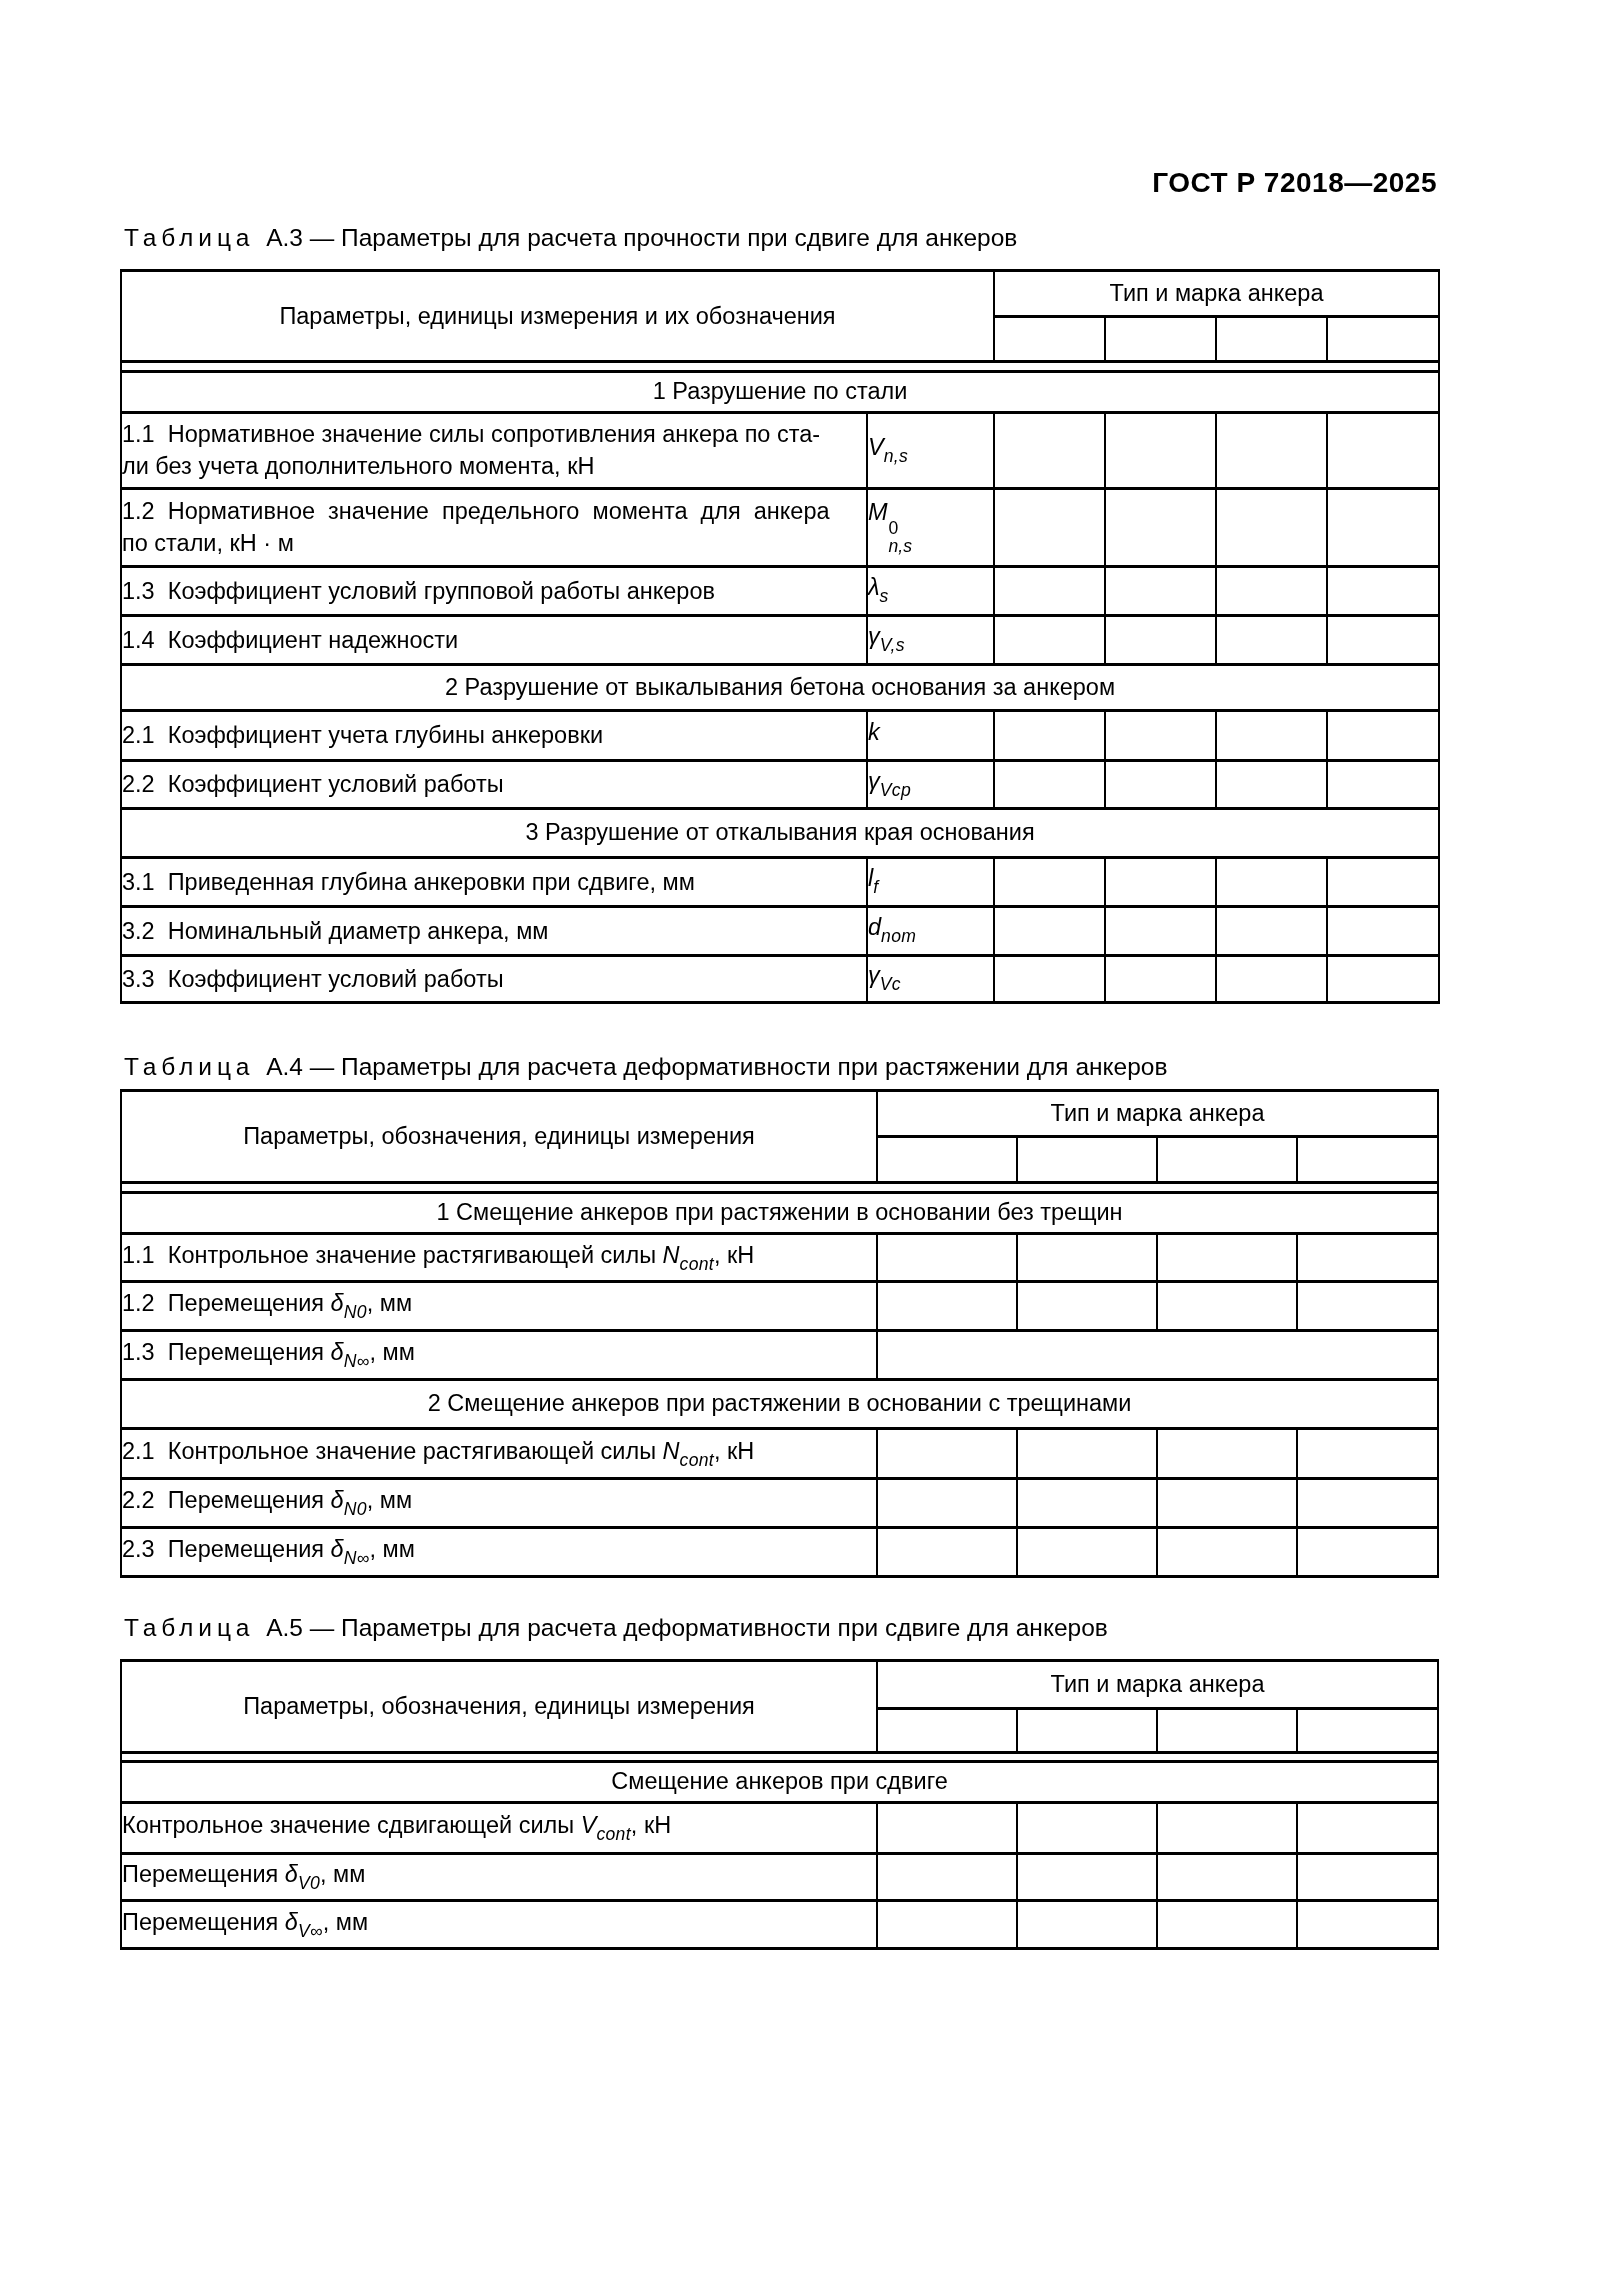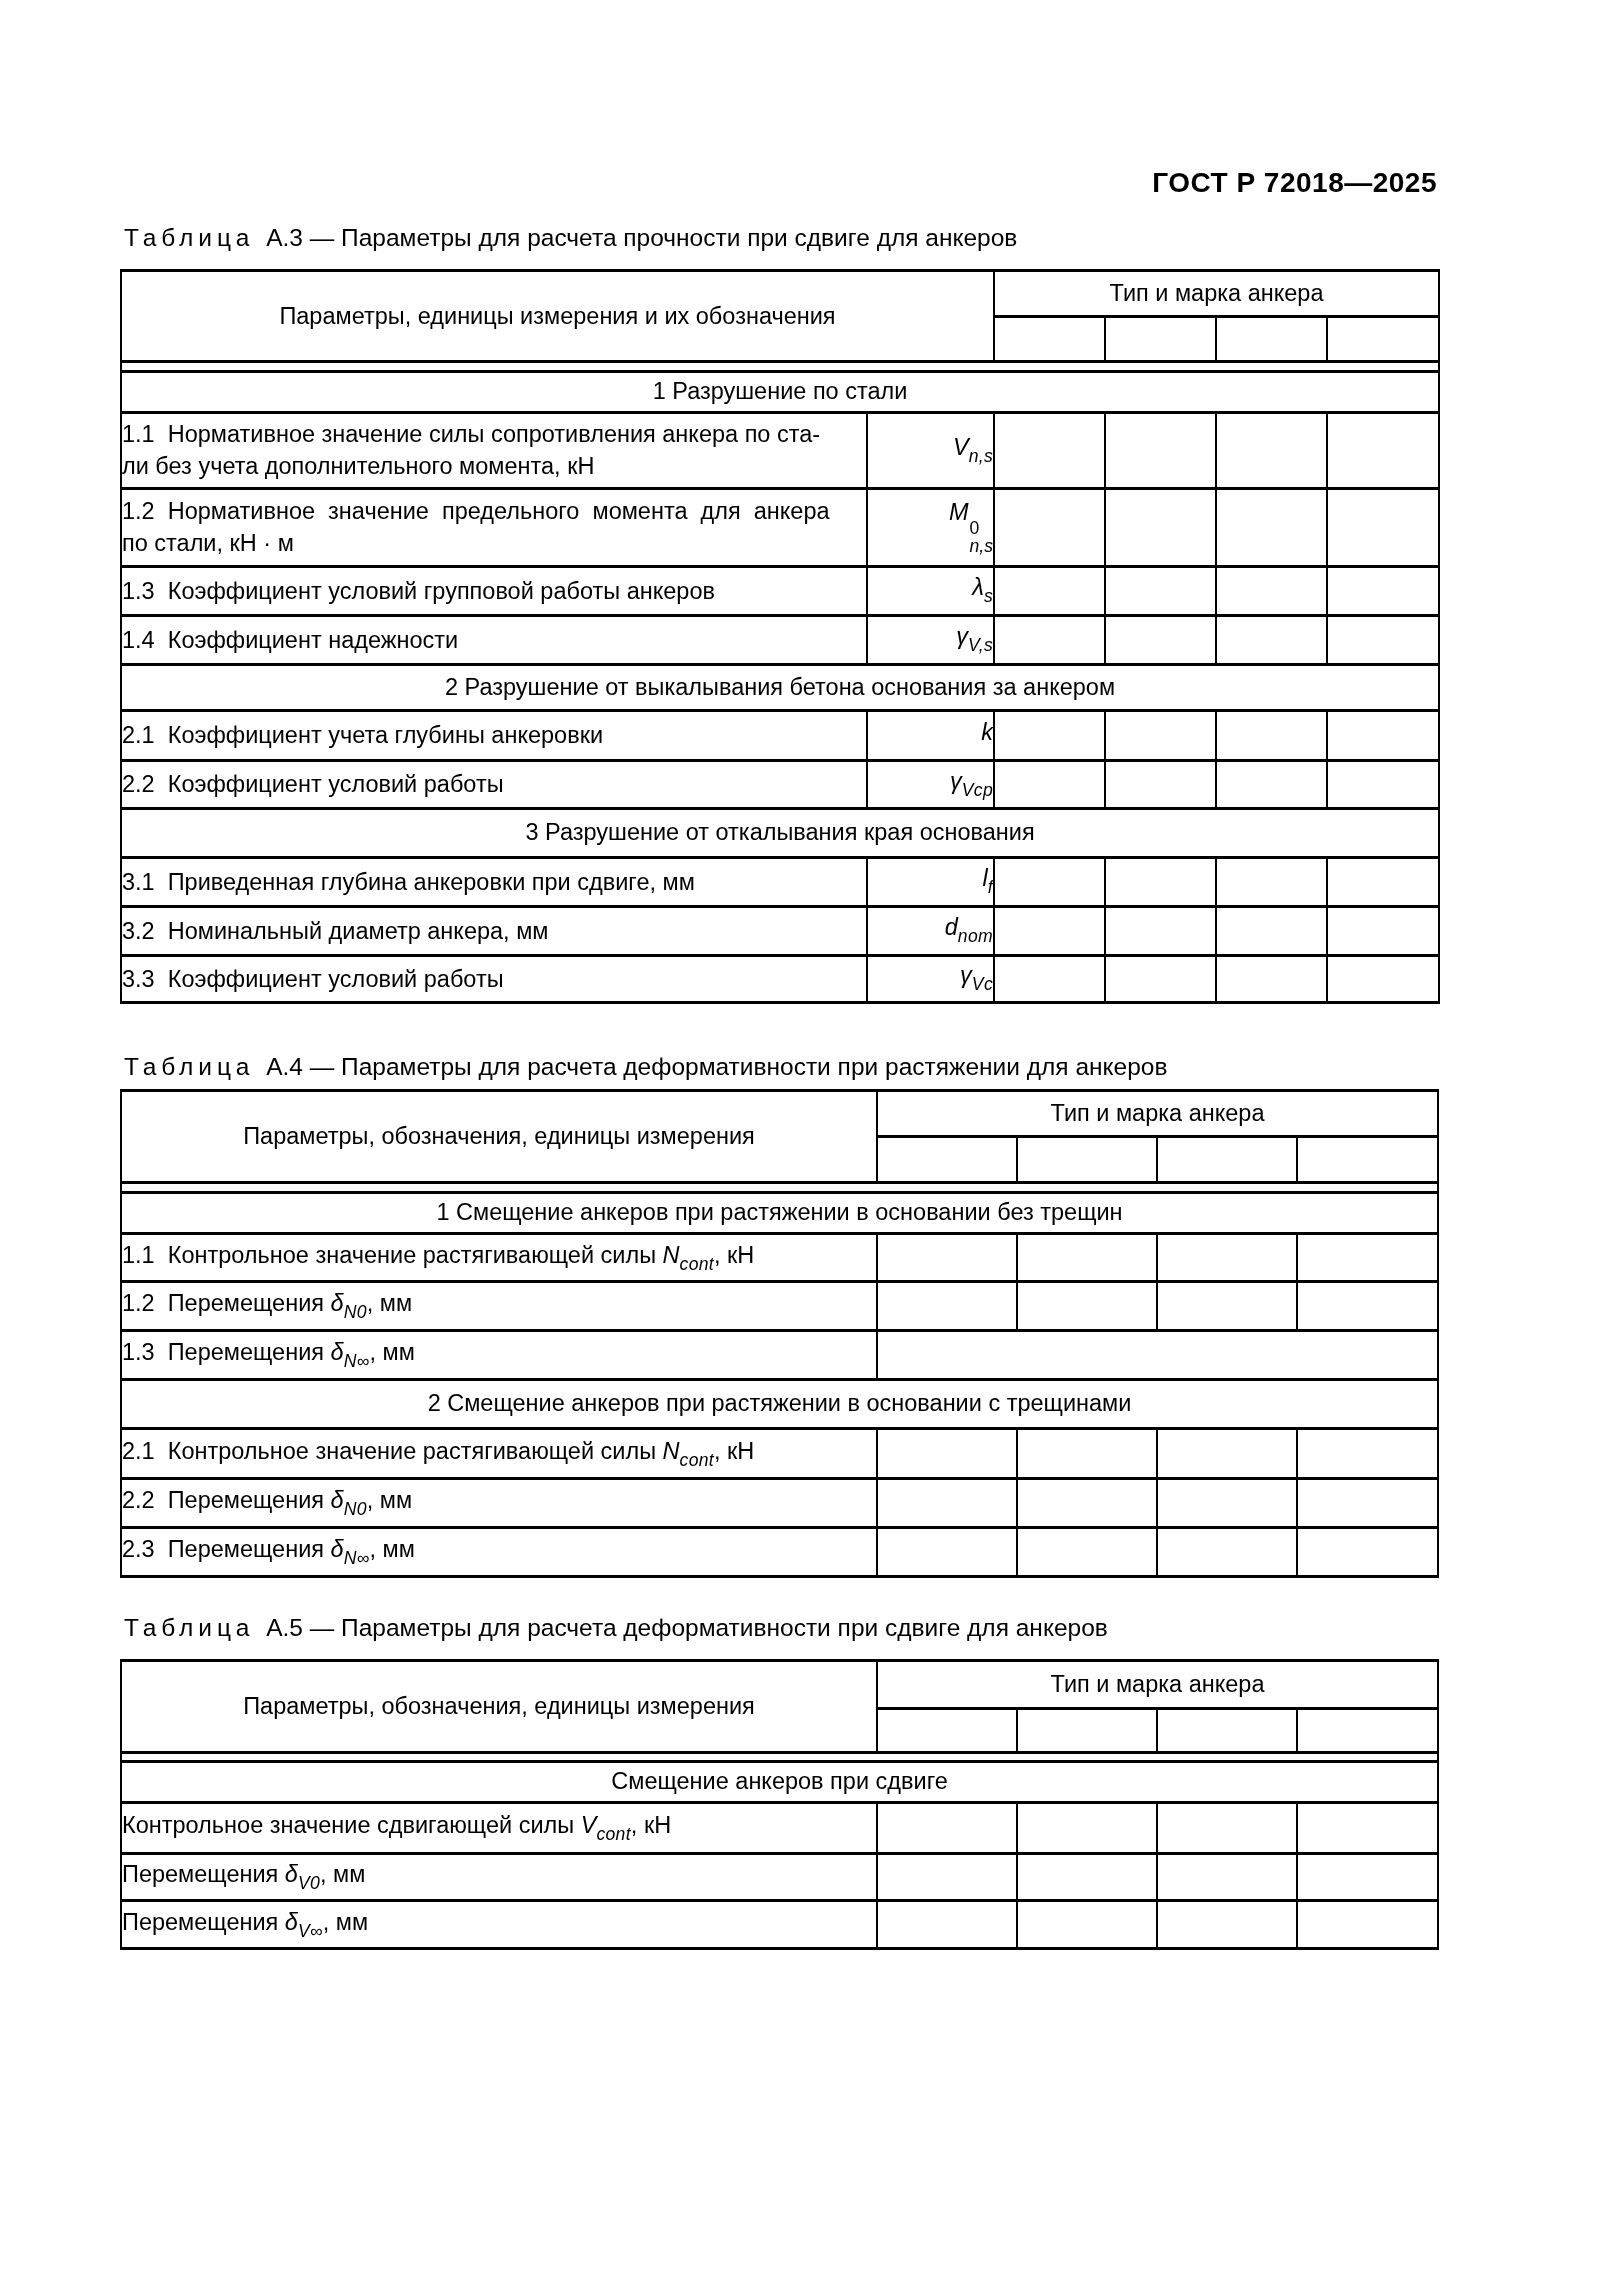--- a/index.html
+++ b/index.html
@@ -31,21 +31,21 @@
     padding:0;vertical-align:middle;font-size:23.5px;background:#fff;
   }
   .hd{text-align:center;font-size:22.5px;line-height:1.3;padding:3.9px 9.8px;}
   .hd.anchor{border-bottom-width:2px;}
   .dblrow td{border-top-width:3.9px;border-bottom-width:2px;}
   .sec td{text-align:center;font-size:23.5px;}
   .lbl{
     text-align:left;padding:5.9px 9.8px 5.9px 12.7px;
     white-space:pre-wrap;line-height:1.38;
   }
-  .sym{text-align:right;font-size:24.5px;}
+  .sym{text-align:left;font-size:24.5px;}
   .sym-base,.f-base{font-style:italic;}
   .sym-sub,.f-sub{font-style:italic;font-size:17.6px;vertical-align:-6.9px;letter-spacing:0.3px;}
   .stack{display:inline-flex;flex-direction:column;align-items:flex-start;line-height:1.05;vertical-align:-13.7px;margin-left:1px;}
   .stk-sup{font-size:17.6px;font-style:normal;}
   .stk-sub{font-size:17.6px;font-style:italic;}
 
   .page-number{
     position:absolute;top:2062px;left:120px;width:1317px;
     text-align:right;font-size:24.5px;padding-right:3.9px;box-sizing:border-box;
   }

